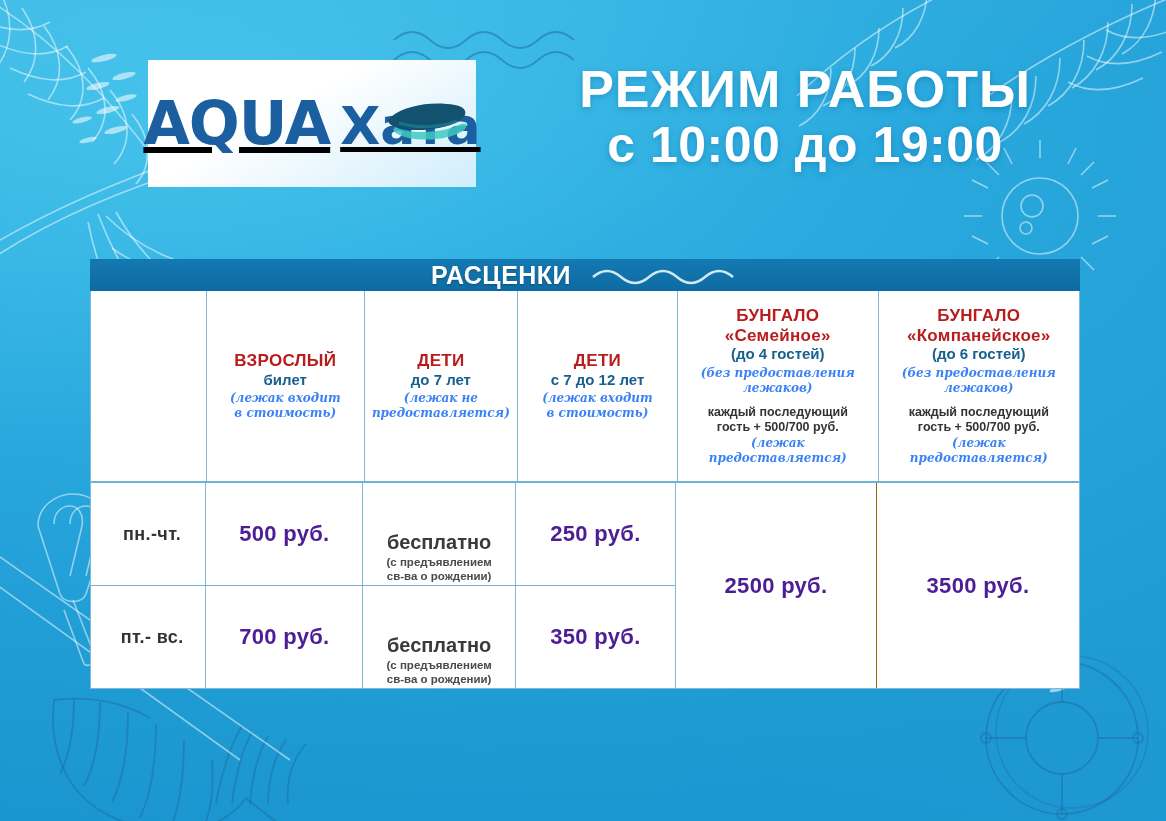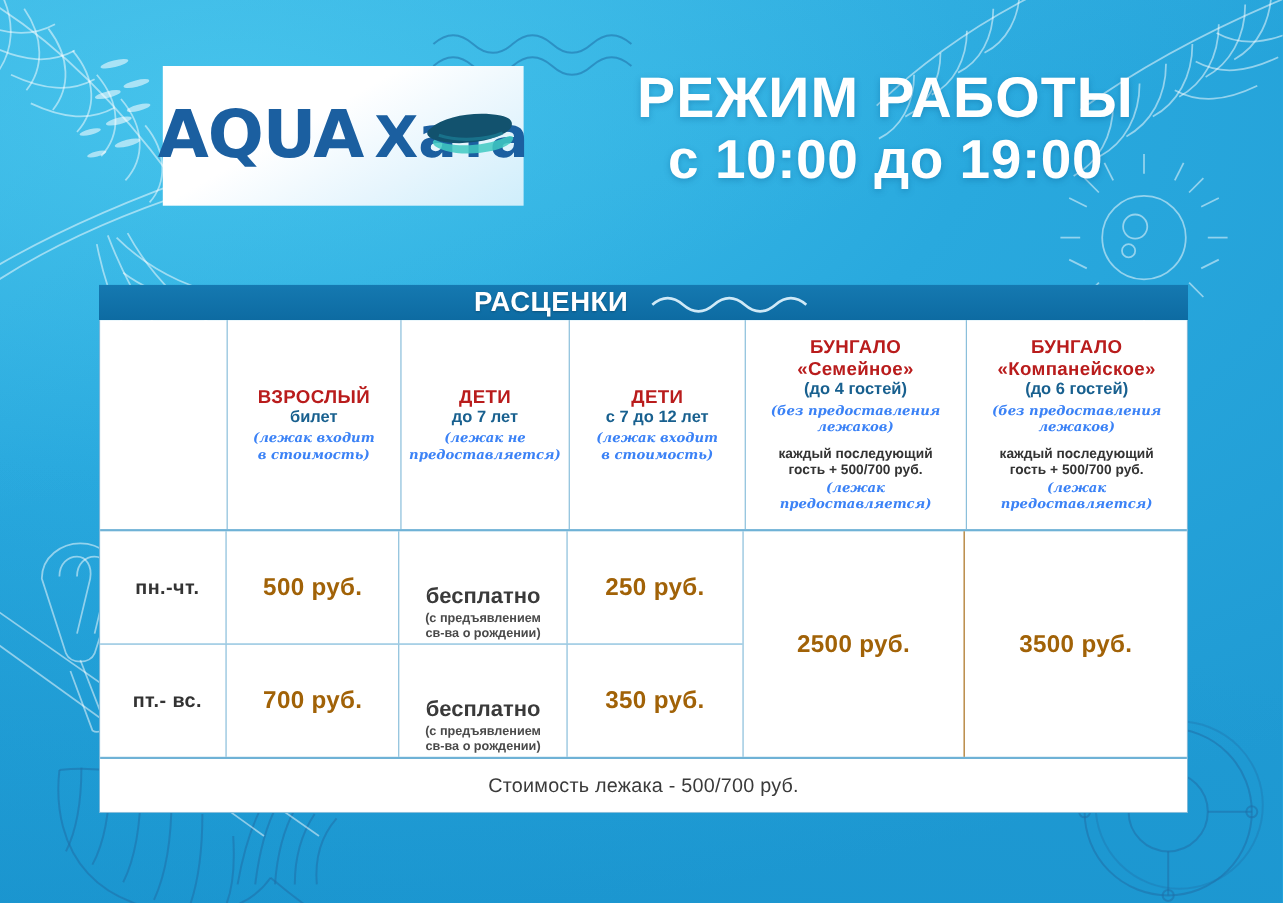--- a/index.html
+++ b/index.html
@@ -24,21 +24,21 @@
   .deco{fill:none;stroke:#ffffff;stroke-opacity:.5;stroke-width:1.6;}
   .deco-d{fill:none;stroke:#1f6fa8;stroke-opacity:.55;stroke-width:1.8;}
   .deco-w{fill:#ffffff;fill-opacity:.55;}
 
   
   .logo-plate{
     position:absolute;left:148px;top:60px;width:328px;height:127px;
     background:linear-gradient(150deg,#ffffff 0%,#ffffff 40%,#e6f5fd 72%,#cfeefb 100%);
     display:flex;align-items:center;justify-content:center;
   }
-  .logo-inner{position:relative;display:flex;align-items:flex-end;gap:10px;}
+  .logo-inner{position:relative;display:flex;align-items:flex-end;gap:10px;text-decoration:underline;}
   .logo-aqua{
     font-size:60px;font-weight:bold;letter-spacing:-1px;color:#1b5fa0;
     line-height:.95;font-family:"DejaVu Sans", sans-serif;
   }
   .logo-hata{
     font-size:52px;font-weight:bold;color:#1b5fa0;line-height:1;
     font-family:"DejaVu Sans", sans-serif;position:relative;
   }
   .logo-swoosh{position:absolute;left:242px;top:4px;}
 
@@ -71,21 +71,21 @@
   .head-row{height:190px;border-bottom:2px solid #6fb2d6;align-items:stretch;}
   .data-row{height:102px;border-bottom:1px solid #6fb2d6;align-items:stretch;}
   .hdr-t{font-size:17px;font-weight:bold;color:#b91c1c;line-height:1.16;letter-spacing:.3px;}
   .hdr-sub{font-size:15px;font-weight:bold;color:#18608f;line-height:1.18;}
   .hdr-it{
     font-family:"DejaVu Serif", serif;font-style:italic;font-weight:bold;
     font-size:12px;color:#3b82f6;line-height:1.25;margin-top:3px;
   }
   .hdr-note{font-size:12.5px;font-weight:bold;color:#333;line-height:1.2;margin-top:9px;}
   .day{font-size:18px;font-weight:bold;color:#333;letter-spacing:.4px;}
-  .price{font-size:22px;font-weight:bold;color:#a16207;letter-spacing:.3px;}
+  .price{font-size:22px;font-weight:bold;color:#4c1d95;letter-spacing:.3px;}
   .free{font-size:20px;font-weight:bold;color:#3a3a3a;line-height:1.05;margin-top:48px;}
   .free-note{font-size:11.5px;font-weight:bold;color:#4a4a4a;line-height:1.2;margin-top:3px;}
   .bung{
     display:flex;align-items:center;justify-content:center;
     border-right:1px solid #a16207;box-sizing:border-box;
   }
   .bung:last-child{border-right:none;}
   .split{display:flex;}
   .split-left{width:584px;}
   .footer-row{
@@ -388,18 +388,15 @@
       </div>
 
       <div class="bung c4" style="border-left:1px solid #7fb8d8">
         <span class="price">2500 руб.</span>
       </div>
       <div class="bung c5">
         <span class="price">3500 руб.</span>
       </div>
     </div>
 
-    <div class="footer-row">
-      <span class="footer-text">Стоимость лежака - 500/700 руб.</span>
-    </div>
 
   </div>
 </div>
 
 </body></html>

